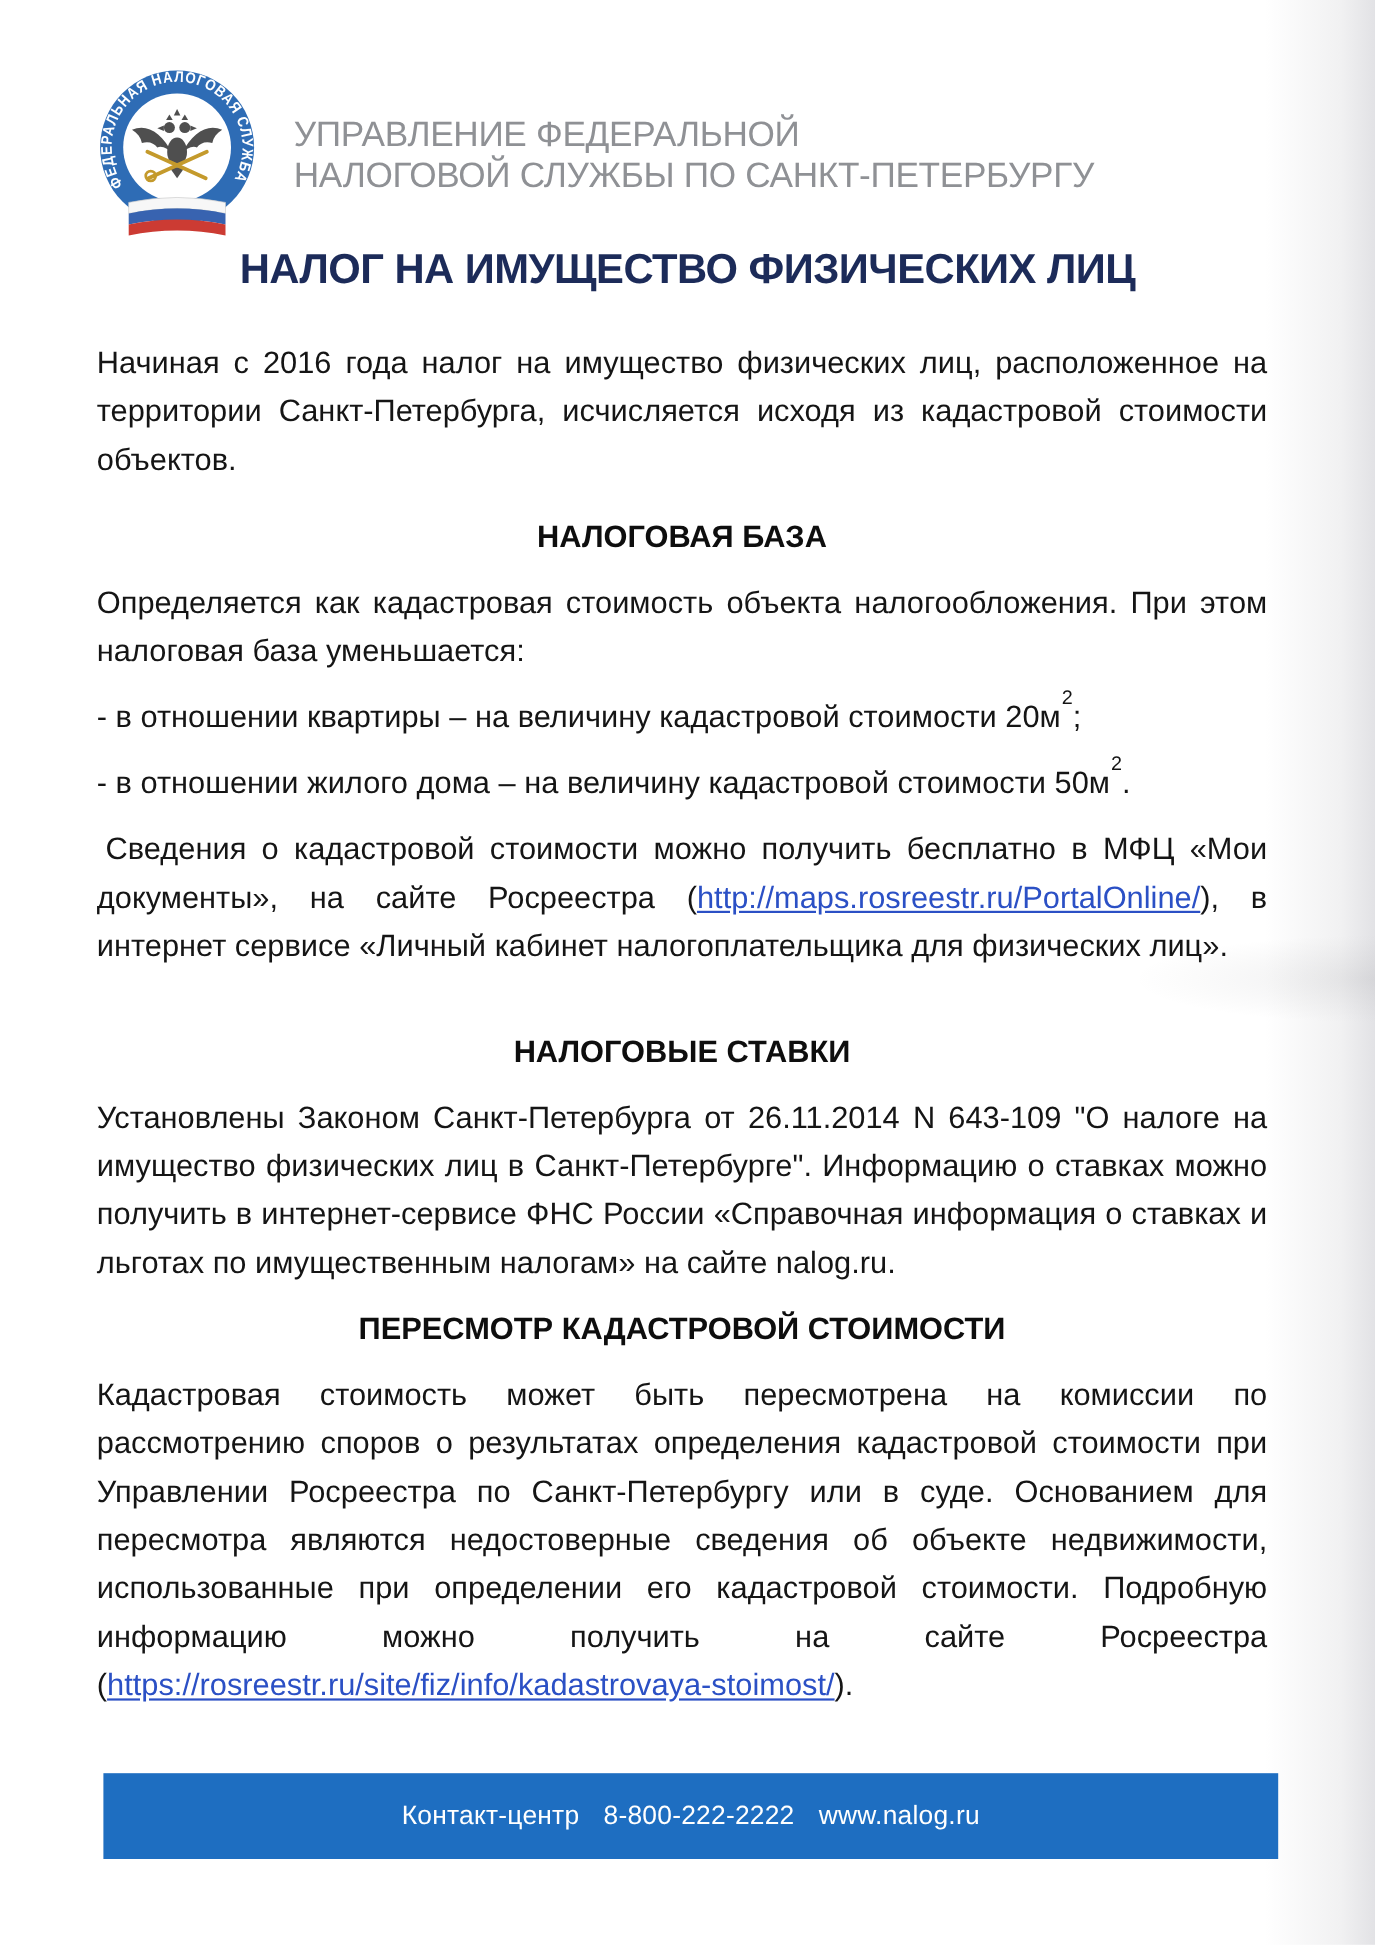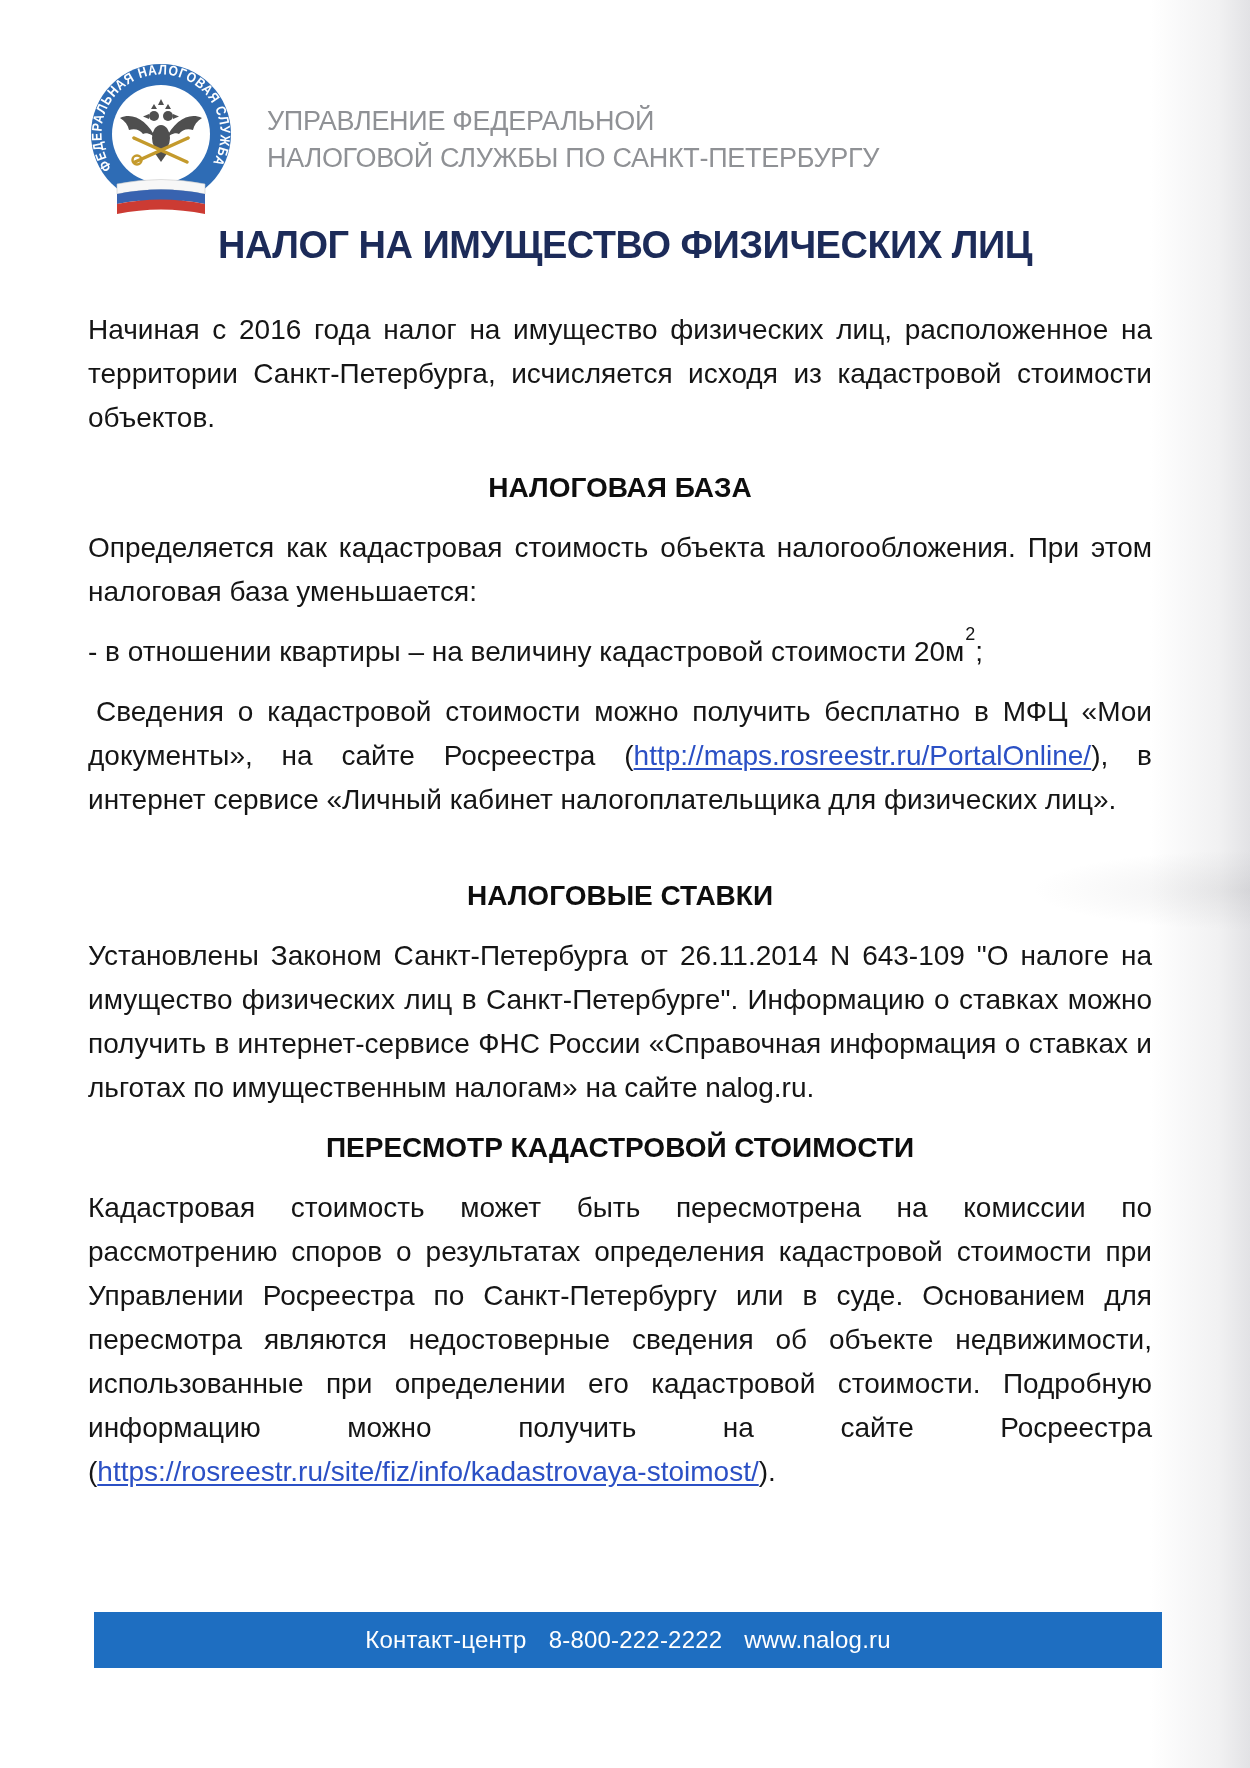--- a/index.html
+++ b/index.html
@@ -12,21 +12,21 @@
     position:absolute;inset:0;
     background:linear-gradient(90deg,#ffffff 0,#ffffff 92%,#f1f1f2 97.5%,#e2e2e5 100%);
   }
   .crease{
     position:absolute;right:0;top:850px;width:220px;height:80px;
     background:radial-gradient(ellipse at 100% 50%,rgba(120,120,125,0.12),transparent 70%);
     pointer-events:none;
   }
   
   .header{position:absolute;top:58px;left:85px;display:flex;align-items:center;gap:30px;}
-  .org{color:#8f9195;font-size:27px;line-height:37px;letter-spacing:-0.3px;font-weight:400;}
+  .org{color:#8f9195;font-size:32px;line-height:37px;letter-spacing:-0.3px;font-weight:400;}
   
   .title{
     position:absolute;top:224px;left:0;width:100%;margin:0;
     text-align:center;color:#1c2b59;font-size:38px;font-weight:700;letter-spacing:-0.5px;
   }
   
   .content{
     position:absolute;left:72px;width:1096px;top:292px;
     font-size:28px;line-height:44px;color:#151515;text-align:justify;
   }
@@ -35,21 +35,21 @@
   .section-heading{
     margin:0;text-align:center;font-weight:700;font-size:28px;color:#0e0e0e;line-height:44px;
   }
   .mt-base{margin-top:26px;}
   .mt-rates{margin-top:52px;}
   .mt-rev{}
   sup.sq{font-size:18px;line-height:0;position:relative;top:-11px;margin-left:1px;}
   .link{color:#2b50c5;text-decoration:underline;text-underline-offset:3px;cursor:pointer;}
   
   .banner{
-    position:absolute;left:94px;right:88px;top:1612px;height:56px;
+    position:absolute;left:94px;right:88px;top:1612px;height:78px;
     background:#1e6ec1;
     display:flex;align-items:center;justify-content:center;gap:22px;
     color:#ffffff;font-size:24px;letter-spacing:0.2px;
   }
 </style>
 </head>
 <body>
 
 <div class="page">
 
@@ -97,20 +97,21 @@
 
   <h1 class="title">НАЛОГ НА ИМУЩЕСТВО ФИЗИЧЕСКИХ ЛИЦ</h1>
 
   <div class="content">
 
     <p class="para">Начиная с 2016 года налог на имущество физических лиц, расположенное на территории Санкт-Петербурга,  исчисляется исходя из кадастровой стоимости объектов.</p>
 
     <h2 class="section-heading mt-base">НАЛОГОВАЯ БАЗА</h2>
     <p class="para">Определяется как кадастровая стоимость объекта налогообложения. При этом налоговая база уменьшается:</p>
     <p class="para"><span>- в отношении квартиры – на величину кадастровой стоимости 20м</span><sup class="sq">2</sup><span>;</span></p>
+    <p class="para"><span>- в отношении жилого дома – на величину кадастровой стоимости 50м</span><sup class="sq">2</sup><span>.</span></p>
     <p class="para indent"><span>Сведения о кадастровой стоимости можно получить бесплатно в МФЦ «Мои документы», на сайте Росреестра (</span><a class="link">http://maps.rosreestr.ru/PortalOnline/</a><span>), в интернет сервисе «Личный кабинет налогоплательщика для физических лиц».</span></p>
 
     <h2 class="section-heading mt-rates">НАЛОГОВЫЕ СТАВКИ</h2>
     <p class="para">Установлены Законом Санкт-Петербурга от 26.11.2014 N 643-109 "О налоге на имущество физических лиц в Санкт-Петербурге". Информацию о ставках можно получить в интернет-сервисе ФНС России «Справочная информация о ставках и льготах по имущественным налогам» на сайте nalog.ru.</p>
 
     <h2 class="section-heading mt-rev">ПЕРЕСМОТР КАДАСТРОВОЙ СТОИМОСТИ</h2>
     <p class="para"><span>Кадастровая стоимость может быть пересмотрена на комиссии по рассмотрению споров о результатах определения кадастровой стоимости при Управлении Росреестра по Санкт-Петербургу или в суде. Основанием для пересмотра являются недостоверные сведения об объекте недвижимости, использованные при определении его кадастровой стоимости. Подробную информацию можно получить на сайте Росреестра (</span><a class="link">https://rosreestr.ru/site/fiz/info/kadastrovaya-stoimost/</a><span>).</span></p>
 
   </div>
 

